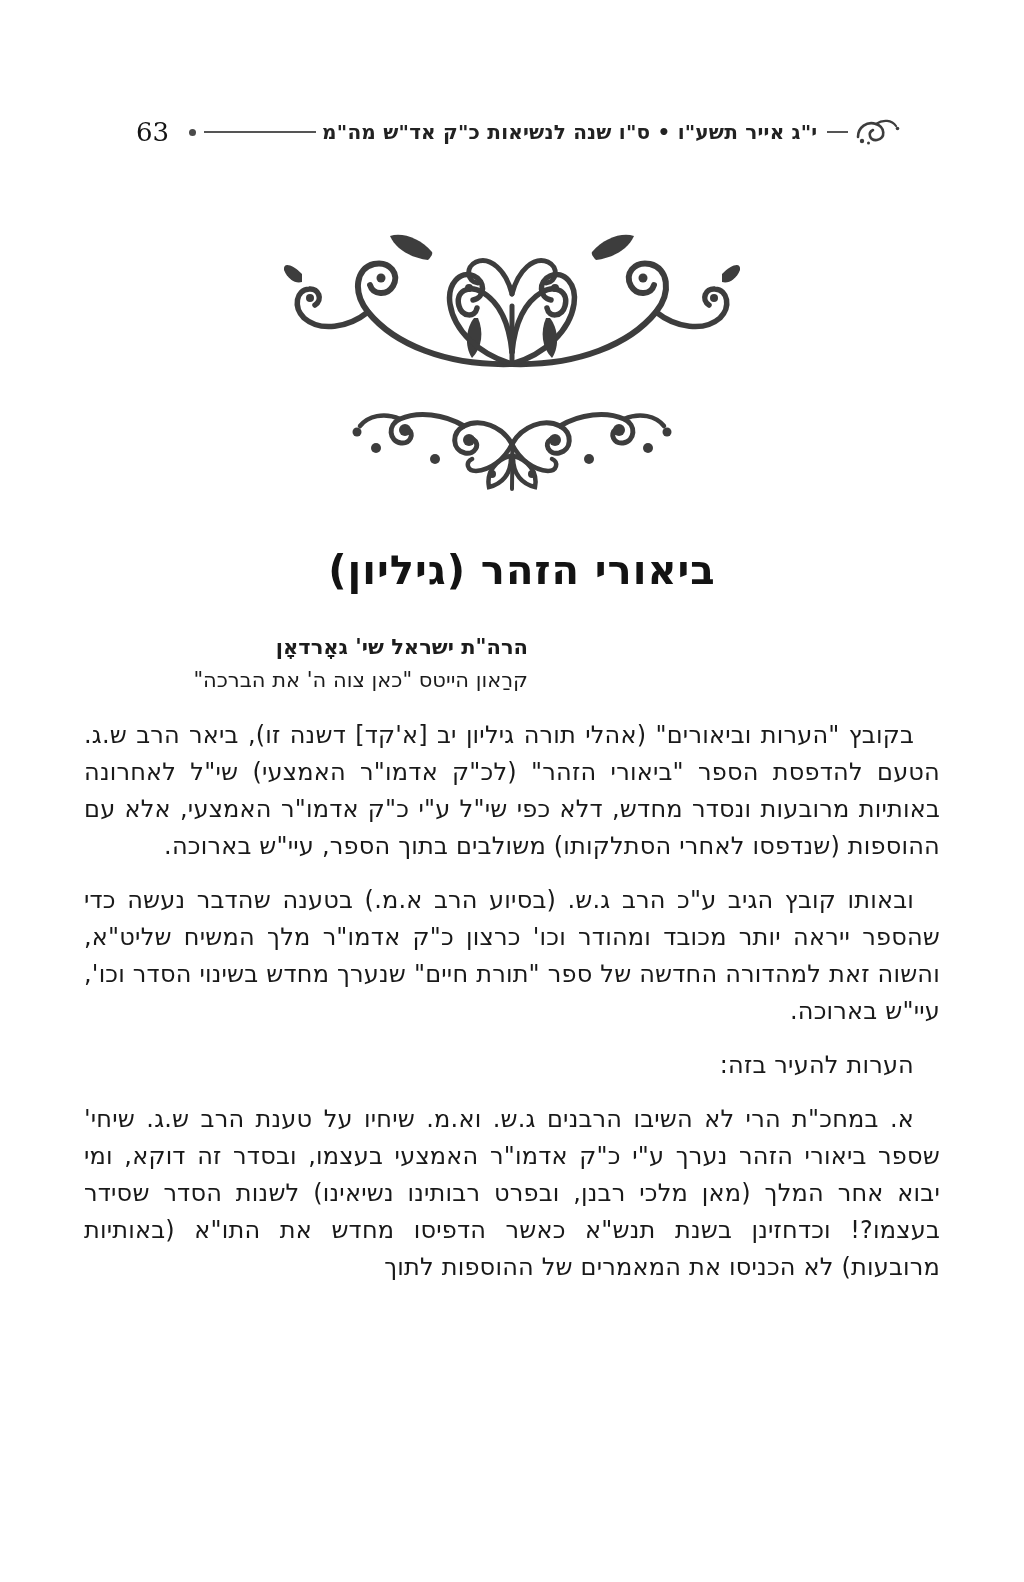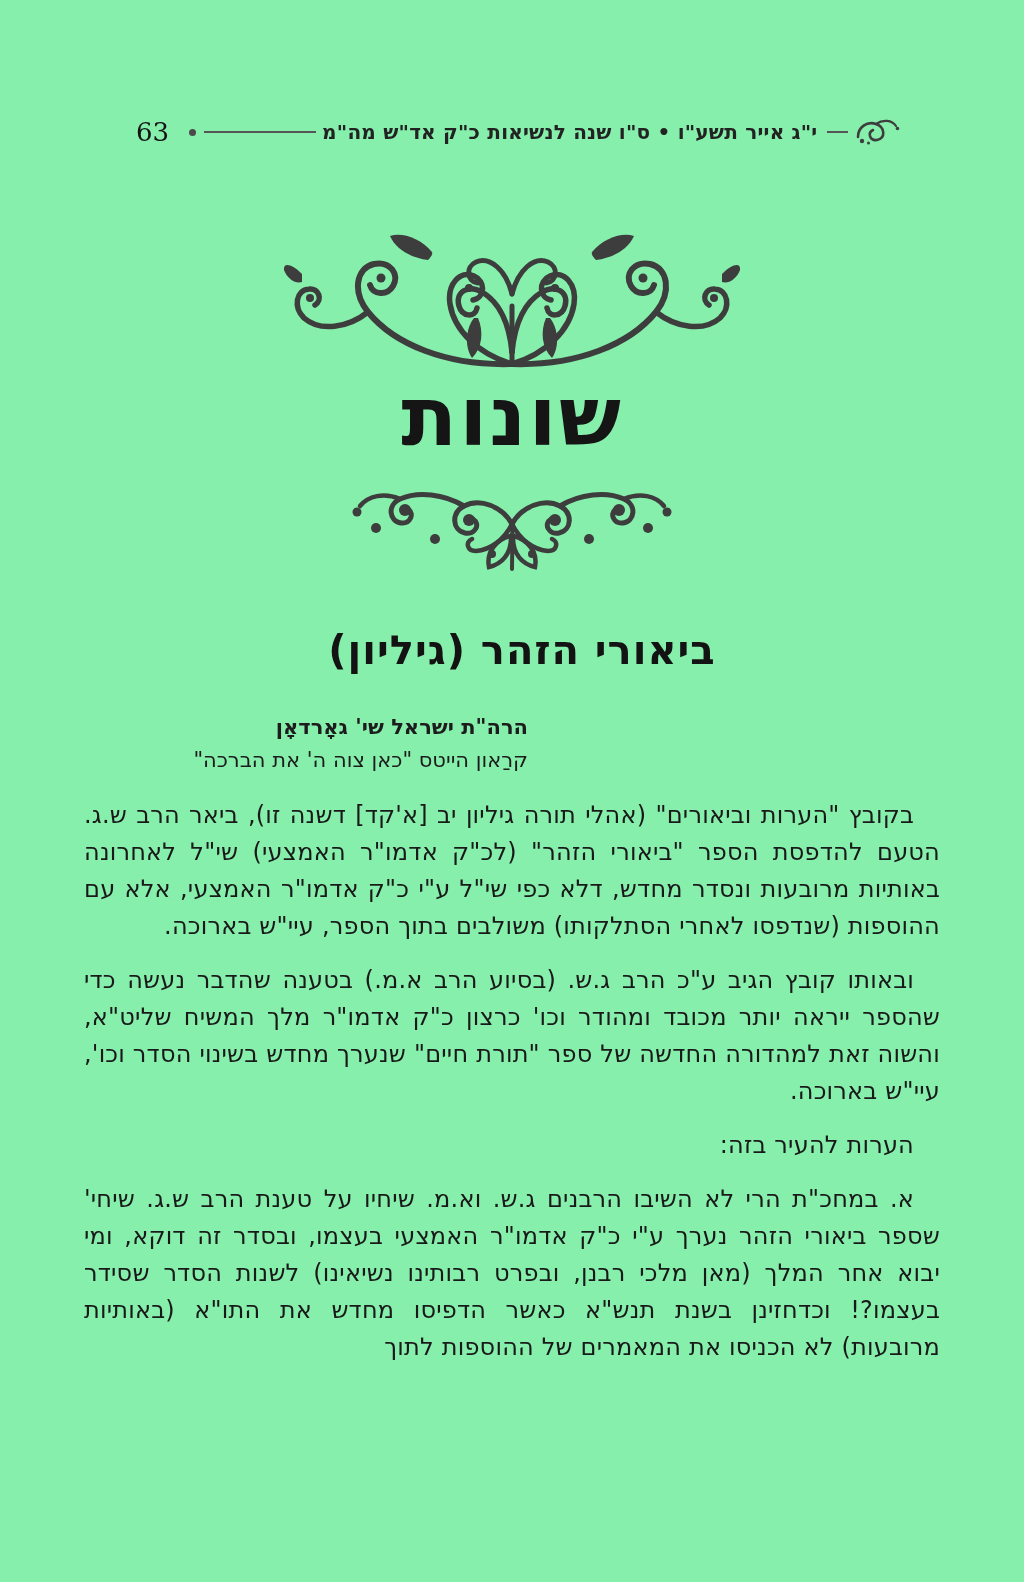--- a/index.html
+++ b/index.html
@@ -1,20 +1,20 @@
 <!DOCTYPE html>
 <html><head>
 <meta charset="utf-8">
 <style>
   html,body { margin:0; padding:0; background:#e8e8e8; }
   .page {
     position:relative;
     width:1024px; height:1582px;
     margin:0 auto;
-    background:#86efac;
+    background:#ffffff;
     color:#1b1b1b;
     font-family:"DejaVu Sans", sans-serif;
     overflow:hidden;
   }
 
   
   .page-header {
     margin-top:118px;
     padding:0 124px 0 136px;
     display:flex;
@@ -134,21 +134,20 @@
         <circle class="ink-fill" cx="361" cy="52" r="4.5"></circle>
         <circle class="ink-fill" cx="432" cy="72" r="4"></circle>
         <circle class="ink-fill" cx="273" cy="62" r="4"></circle>
       </g>
     </defs>
     <use href="#orn-top-half"></use>
     <use href="#orn-top-half" transform="matrix(-1 0 0 1 460 0)"></use>
     <path class="ink-stroke" stroke-width="5" d="M230,138 C230,118 230,98 230,80"></path>
   </svg>
 
-  <h1 class="masthead-word">שונות</h1>
 
   <svg class="ornament-bottom" width="320" height="105" viewBox="0 0 320 105">
     <defs>
       <g id="orn-bot-half">
         <path class="ink-stroke" stroke-width="5" d="M160,58 C170,40 192,32 208,40 C221,47 220,64 207,67 C197,69 191,58 199,53"></path>
         <path class="ink-stroke" stroke-width="5" d="M208,40 C228,28 254,25 272,33 C285,39 283,55 271,57 C262,58 257,48 264,43"></path>
         <path class="ink-stroke" stroke-width="4.5" d="M272,33 C288,26 304,30 312,40"></path>
         <path class="ink-stroke" stroke-width="4.5" d="M160,58 C168,74 182,84 196,85 C205,85 207,76 200,73"></path>
         <circle class="ink-fill" cx="203" cy="54" r="6"></circle>
         <circle class="ink-fill" cx="267" cy="44" r="6"></circle>

